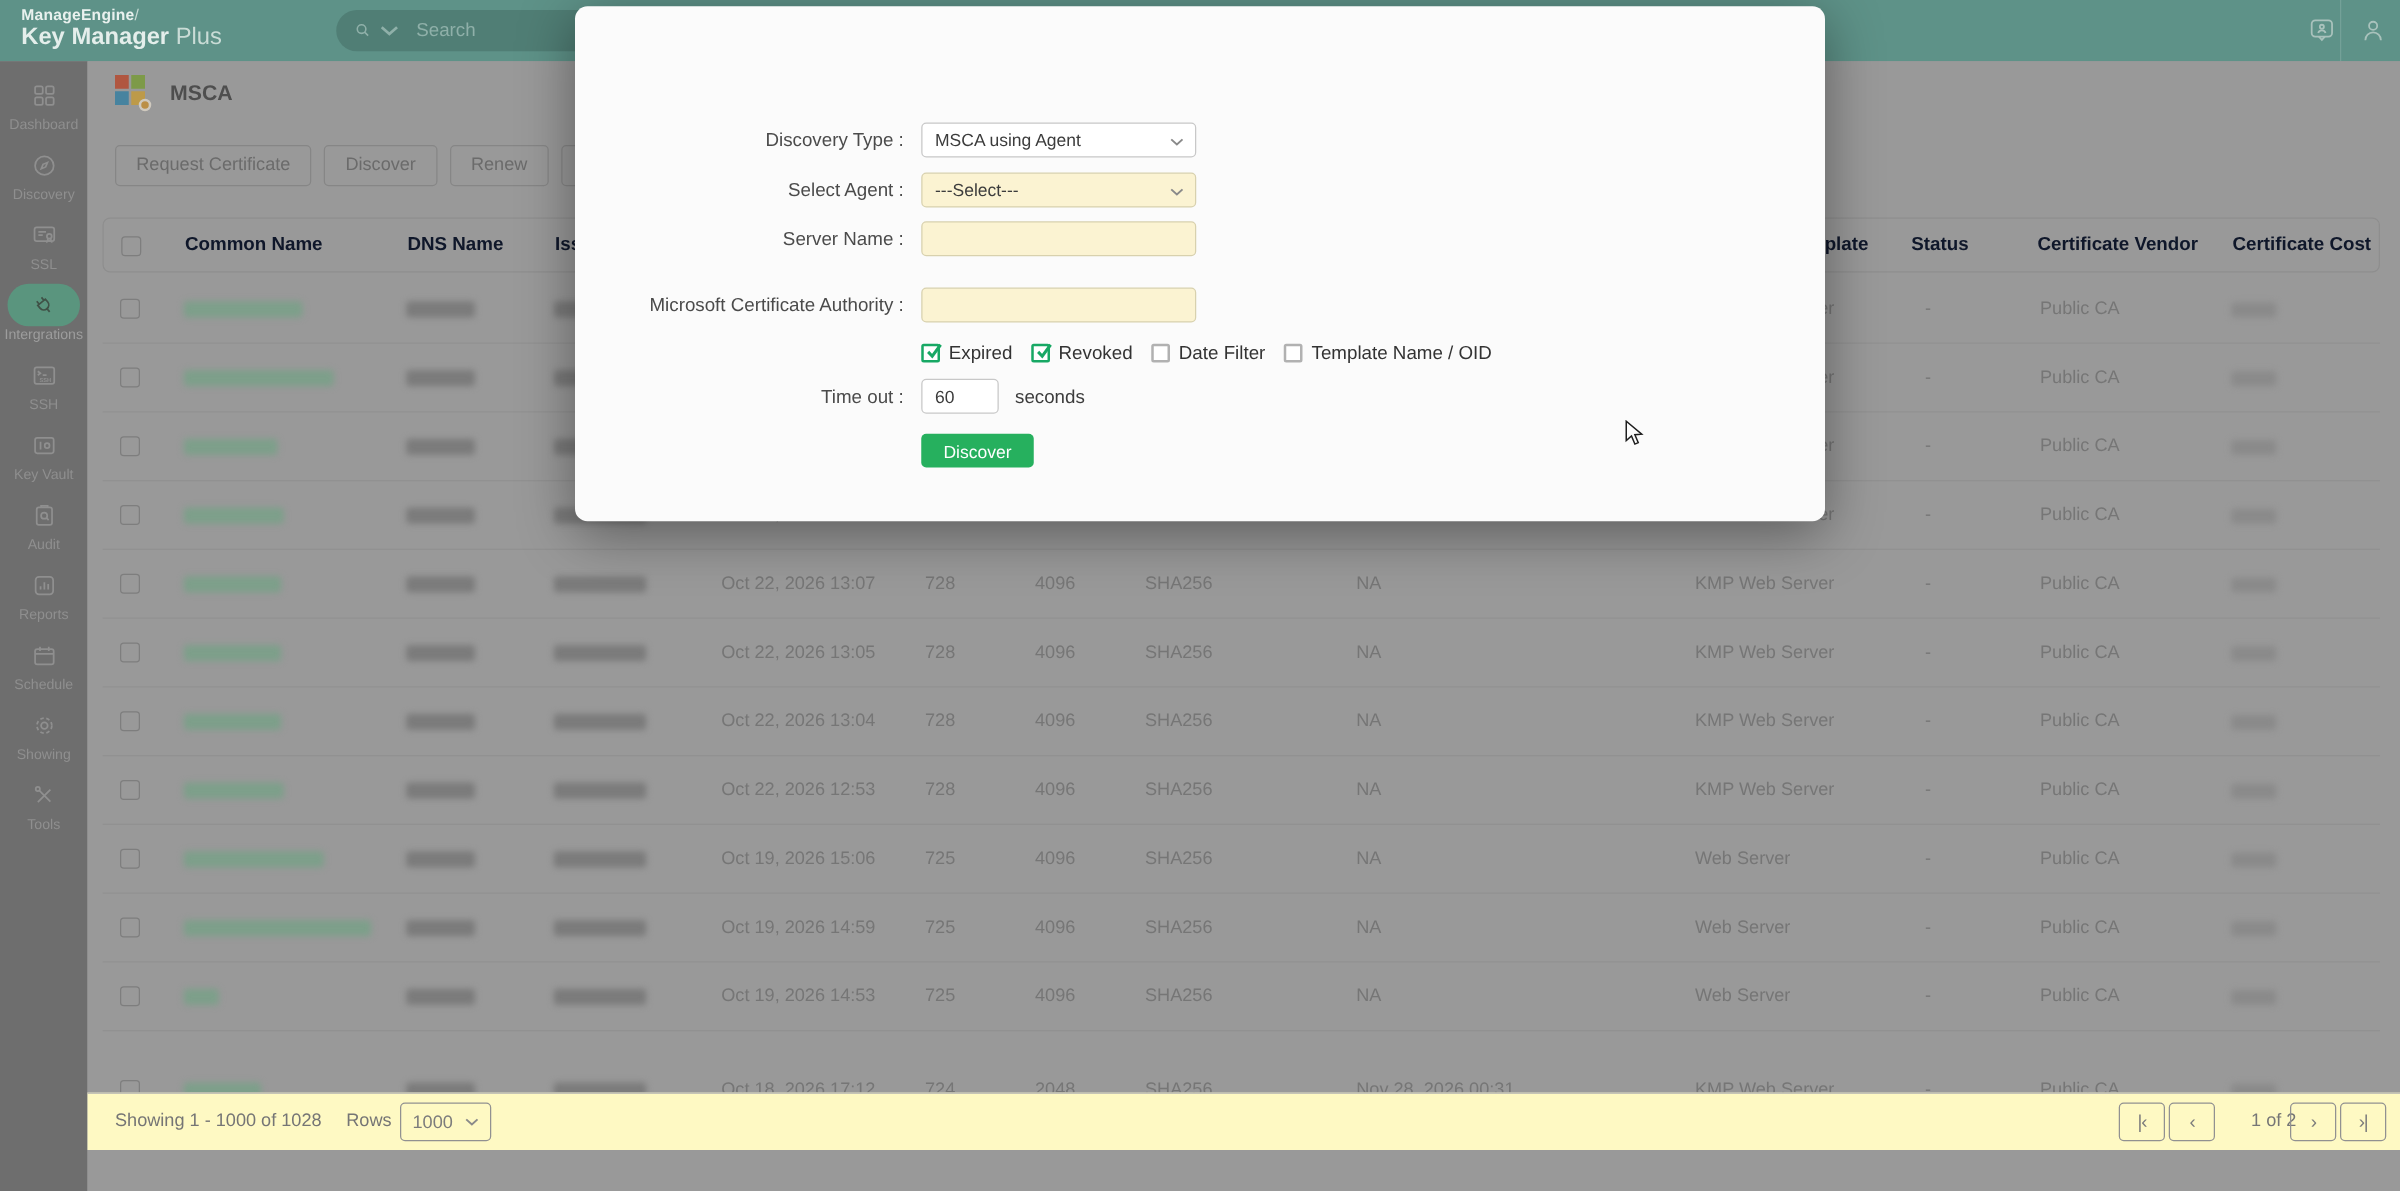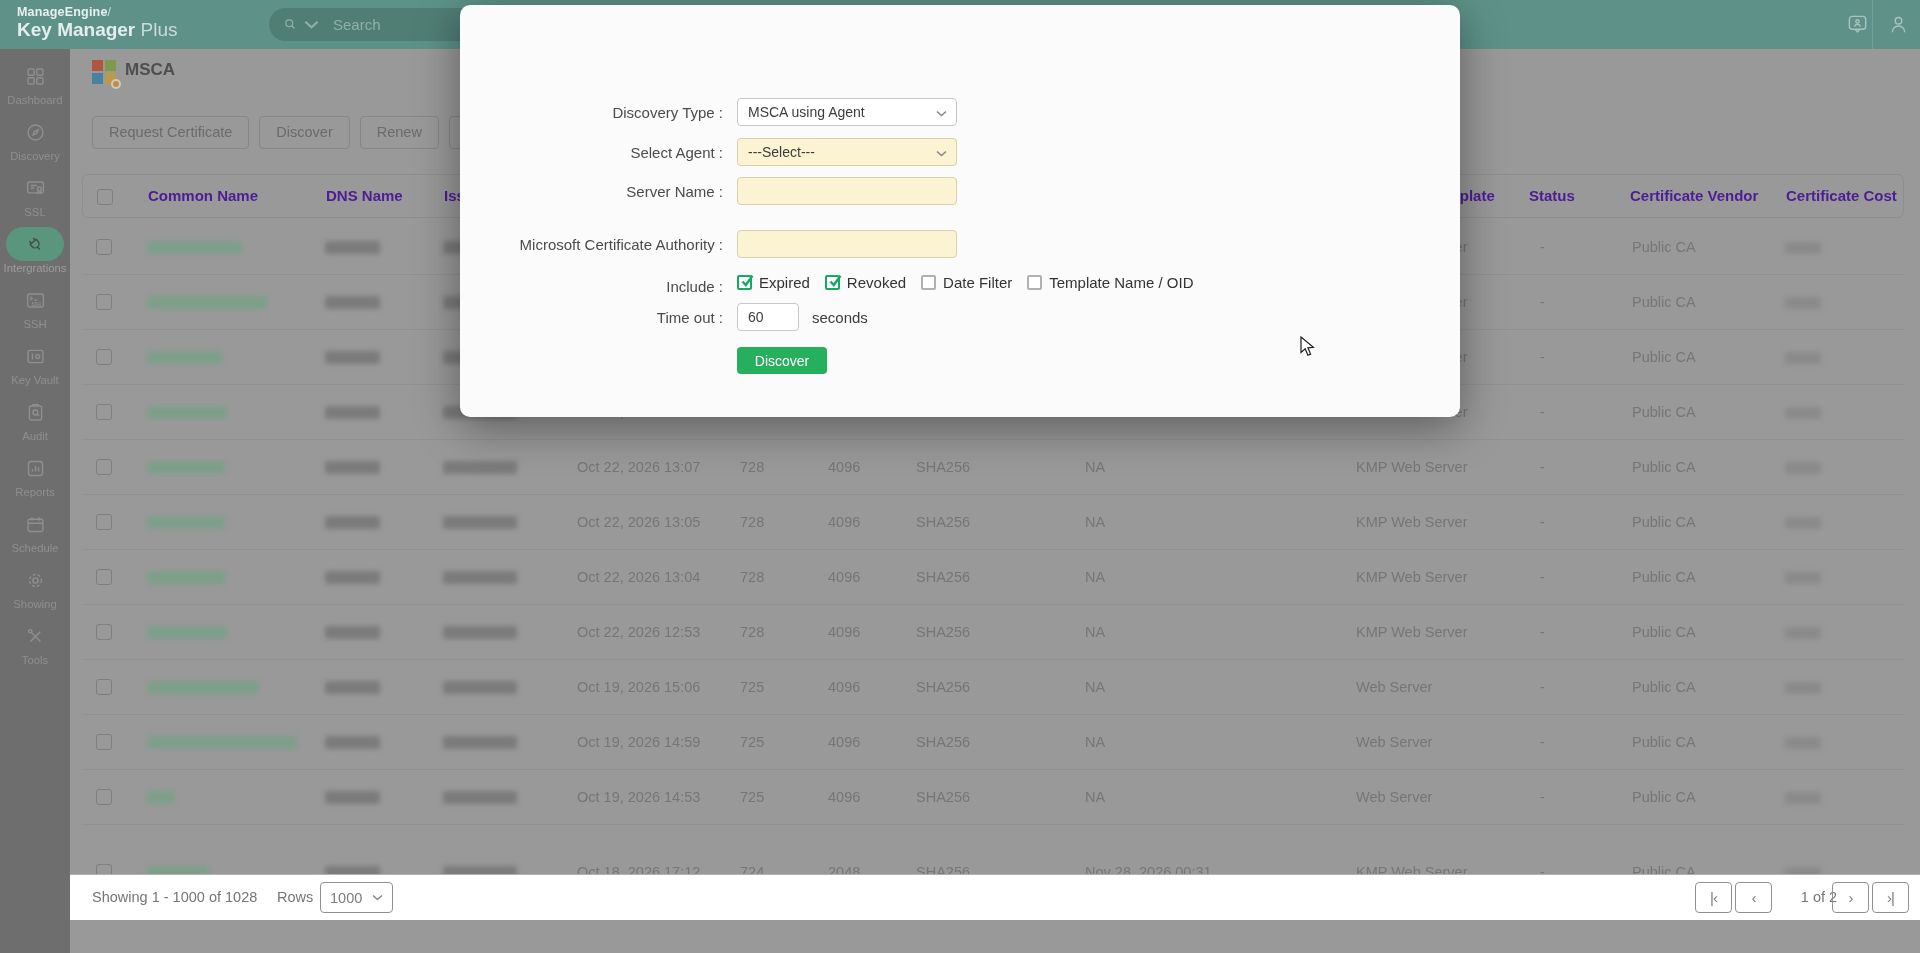--- a/index.html
+++ b/index.html
@@ -29,49 +29,49 @@
   .sidebar { position:absolute; left:0; top:49px; width:70px; height:904px; background:#6e6e6e; }
   .sitem { position:relative; width:70px; margin-bottom:9px; text-align:center; color:#8f8f8f; cursor:pointer; }
   .sitem .ic { display:inline-flex; width:58px; height:34px; align-items:center; justify-content:center; border-radius:17px; }
   .sitem svg { width:21px; height:21px; }
   .sitem .lbl { font-size:11.3px; margin-top:1px; white-space:nowrap; overflow:hidden; }
   .sitem.active .ic { background:#5a957e; color:#3f5146; }
   .sitem.active .lbl { color:#9d9d9d; }
 
   .content { position:absolute; left:70px; top:49px; right:0; bottom:0; background:#999; }
 
-  .pgtitle { position:absolute; left:22px; top:11px; display:flex; align-items:flex-start; gap:8px; }
+  .pgtitle { position:absolute; left:22px; top:11px; display:flex; align-items:flex-end; gap:19px; }
   .mslogo { position:relative; width:25px; height:25px; }
   .mslogo i { position:absolute; width:11px; height:11px; }
   .mslogo .r { left:0; top:0; background:#b05640; }
   .mslogo .g { left:13px; top:0; background:#7d9a48; }
   .mslogo .b { left:0; top:13px; background:#47839f; }
   .mslogo .y { left:13px; top:13px; background:#bd9a49; }
   .mslogo .ribbon { position:absolute; right:-4px; bottom:-4px; width:10px; height:10px; border-radius:50%;
     background:#bb8f46; border:2px solid #cfc9be; }
   .pgtitle .t { font-size:17px; font-weight:bold; color:#4e4e4e; }
 
   .toolbar { position:absolute; left:22px; top:67px; display:flex; gap:10px; }
   .tbtn { height:33px; padding:0 16px; border:1px solid #868686; border-radius:4px; background:transparent;
     color:#6b6b6b; font-size:14.5px; line-height:31px; white-space:nowrap; cursor:pointer; }
 
   .thead { position:absolute; left:12px; top:125px; width:1822px; height:44px; border:1px solid #8e8e8e; border-radius:6px; }
-  .th { position:absolute; top:0; line-height:42px; font-size:15px; font-weight:bold; color:#4c1d95; white-space:nowrap; }
+  .th { position:absolute; top:0; line-height:42px; font-size:15px; font-weight:bold; color:#0f172a; white-space:nowrap; }
   .cb { position:absolute; top:14px; width:16px; height:16px; border:1.6px solid #7e7e7e; border-radius:3px; background:transparent; }
 
   .tbody { position:absolute; left:12px; top:171px; width:1822px; height:654px; overflow:hidden; }
   .trow { position:absolute; left:0; width:1822px; height:55px; border-bottom:1px solid #919191; }
   .trow .cb { top:19px; }
   .cell { position:absolute; top:0; line-height:55px; font-size:14.5px; color:#767676; white-space:nowrap; }
   .blob { position:absolute; top:21px; height:13px; border-radius:3px; filter:blur(2.6px); }
   .blob.cn { background:#7d9f8a; }
   .blob.gray { background:#7b7b7b; }
   .blob.cost { background:#8a8a8a; top:22px; height:12px; }
 
-  .fbar { position:absolute; left:0; right:0; top:825px; height:46px; background:#ffffff; border-top:1px solid #b2b2b2;
+  .fbar { position:absolute; left:0; right:0; top:825px; height:46px; background:#fef9c3; border-top:1px solid #b2b2b2;
     color:#757575; font-size:14.5px; }
   .fbar .showing { position:absolute; left:22px; top:14px; }
   .fbar .rowslbl { position:absolute; left:207px; top:14px; }
   .rowssel { position:absolute; left:250px; top:7px; width:73px; height:31px; border:1px solid #919191; border-radius:4px;
     display:flex; align-items:center; justify-content:space-between; padding:0 9px; color:#7c7c7c; cursor:pointer; }
   .pgbtn { position:absolute; top:7px; width:37px; height:31px; border:1px solid #919191; border-radius:4px;
     color:#7c7c7c; font-size:15px; text-align:center; line-height:29px; cursor:pointer; letter-spacing:-1px; }
   .pginfo { position:absolute; top:14px; left:1706px; width:86px; text-align:center; color:#767676; }
 
   .chev { width:11px; height:7px; }
@@ -489,23 +489,20 @@
       </div>
     </div>
 
     <div class="mrow" style="top:225px">
       <span class="mlabel">Microsoft Certificate Authority</span>
       <div class="mfield cream">
         <input class="bare" value="" style="">
       </div>
     </div>
 
-    <div class="mrow" style="top:267px">
-      <span class="mlabel">Include</span>
-    </div>
     <div class="includes" id="includes" style="top:266px">
         <span class="ckitem">
           <span class="ckbox on">
             <svg viewBox="0 0 16 16">
               <path d="M3.5 8.5l3.3 3.5L13.5 2.8" fill="none" stroke="#17a864" stroke-width="2.4"></path>
             </svg>
           </span>
           <span>Expired</span>
         </span>
         <span class="ckitem">

